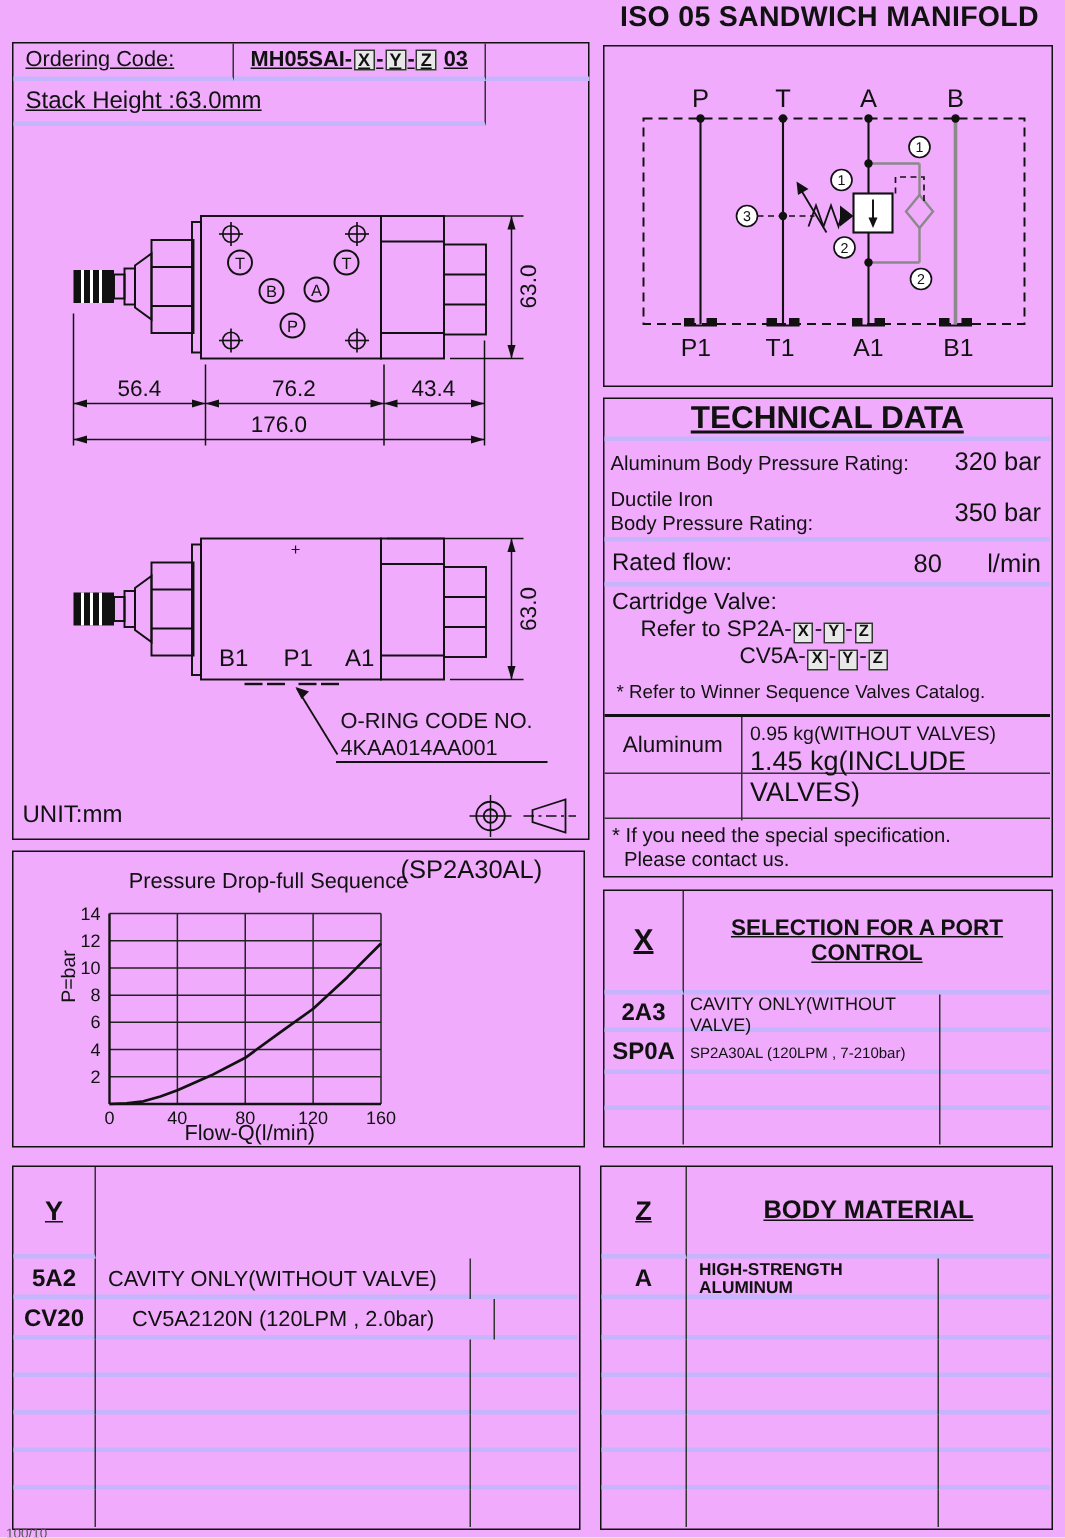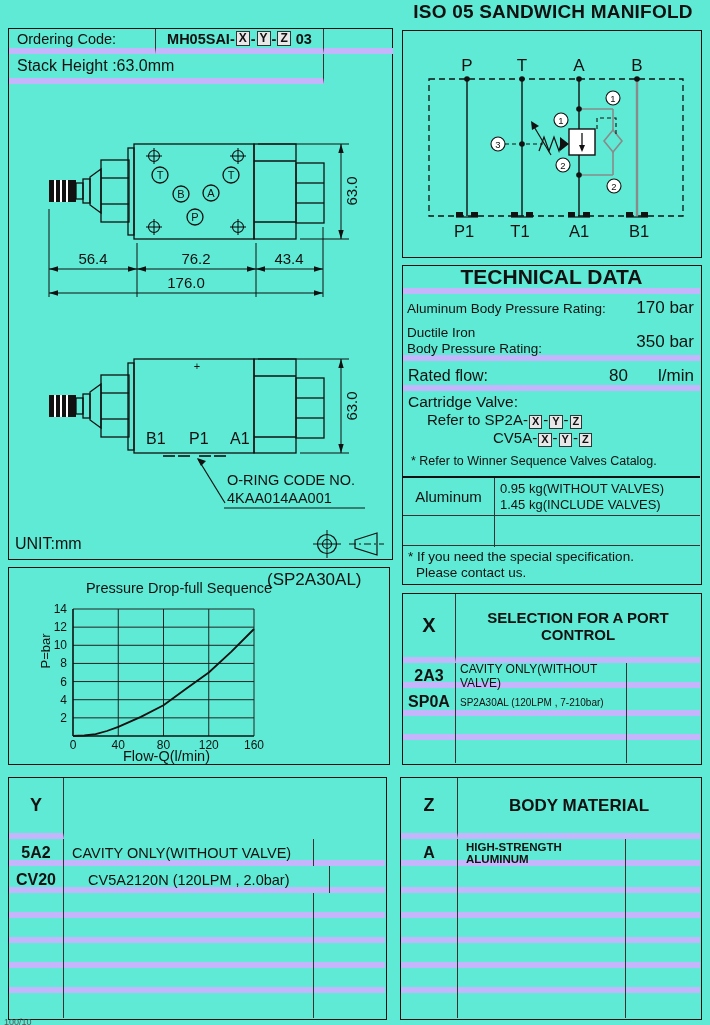--- a/index.html
+++ b/index.html
@@ -1,21 +1,21 @@
 <!DOCTYPE html>
 <html><head>
 <meta charset="utf-8">
 <style>
   html,body{margin:0;padding:0;background:#fff;}
-  #page{position:relative;width:710px;height:1025px;background:#5eead4;overflow:hidden;
+  #page{position:relative;width:710px;height:1025px;background:#f0abfc;overflow:hidden;
         font-family:"Liberation Sans",sans-serif;color:#111;}
   .abs{position:absolute;box-sizing:border-box;}
   .box{border:1.5px solid #111;}
   .br{border-right:1px solid #333;}
-  .bb{border-bottom:6px solid #c4b5fd;}
+  .bb{border-bottom:3px solid #c4b5fd;text-decoration:underline;}
   .vcenter{display:flex;align-items:center;}
   .center{display:flex;align-items:center;justify-content:center;text-align:center;}
   .bold{font-weight:bold;}
   .code-box{display:inline-block;border:1px solid #333;background:#e8e8e8;
             padding:0 2px;margin:0 1px;line-height:1.05;font-weight:bold;}
   svg{overflow:visible;font-family:"Liberation Sans",sans-serif;}
   svg text{fill:#111;}
   .dline{stroke:#111;stroke-width:1.3;fill:none;}
 </style>
 </head>
@@ -273,21 +273,21 @@
         <text x="236" y="206" text-anchor="middle">B1</text>
       </g>
     </svg>
   </div>
 
   <div class="abs box" style="left:402px;top:265px;width:300px;height:320px;">
     <div class="abs bb center bold" style="left:0;top:0;width:297px;height:28px;font-size:21px;">TECHNICAL DATA</div>
 
     <div class="abs" style="left:0;top:28px;width:297px;height:29px;">
       <span class="abs" style="left:4px;top:7px;font-size:13.5px;">Aluminum Body Pressure Rating:</span>
-      <span class="abs" style="right:6px;top:4px;font-size:17px;">170 bar</span>
+      <span class="abs" style="right:6px;top:4px;font-size:17px;">320 bar</span>
     </div>
     <div class="abs bb" style="left:0;top:57px;width:297px;height:38px;">
       <span class="abs" style="left:4px;top:2px;font-size:13.5px;">Ductile Iron</span>
       <span class="abs" style="left:4px;top:18px;font-size:13.5px;">Body Pressure Rating:</span>
       <span class="abs" style="right:6px;top:9px;font-size:17px;">350 bar</span>
     </div>
     <div class="abs bb" style="left:0;top:95px;width:297px;height:30px;text-align:right;">
       <span class="abs" style="left:5px;top:6px;font-size:16px;">Rated flow:</span>
       <span class="abs" style="right:72px;top:5px;font-size:17px;">80</span>
       <span class="abs" style="right:6px;top:5px;font-size:17px;">l/min</span>
@@ -302,21 +302,21 @@
         <span>CV5A-</span><span class="code-box" style="font-size:11px;">X</span><span>-</span><span class="code-box" style="font-size:11px;">Y</span><span>-</span><span class="code-box" style="font-size:11px;">Z</span>
       </span>
       <span class="abs" style="left:8px;top:63px;font-size:12.5px;">* Refer to Winner Sequence Valves Catalog.</span>
     </div>
 
     <div class="abs" style="left:0;top:210px;width:297px;height:69px;border-top:2px solid #111;">
       <div class="abs" style="left:91px;top:0;width:1px;height:69px;background:#333;"></div>
       <div class="abs" style="left:0;top:37px;width:297px;height:1px;background:#333;"></div>
       <div class="abs center" style="left:0;top:0;width:91px;height:37px;font-size:15px;">Aluminum</div>
       <span class="abs" style="left:97px;top:3px;font-size:13px;">0.95  kg(WITHOUT VALVES)</span>
-      <span class="abs" style="left:97px;top:19px;font-size:13px;">1.45  kg(INCLUDE VALVES)</span>
+      <span class="abs" style="left:97px;top:19px;font-size:18px;">1.45  kg(INCLUDE VALVES)</span>
     </div>
 
     <div class="abs" style="left:0;top:279px;width:297px;height:38px;border-top:1px solid #333;">
       <span class="abs" style="left:5px;top:3px;font-size:13.5px;">* If you need the special specification.</span>
       <span class="abs" style="left:13px;top:19px;font-size:13.5px;">Please contact us.</span>
     </div>
   </div>
 
   <div class="abs box" style="left:8px;top:567px;width:382px;height:198px;">
     <div class="abs" style="left:70px;top:12px;width:200px;text-align:center;font-size:14.5px;">Pressure Drop-full Sequence</div>

